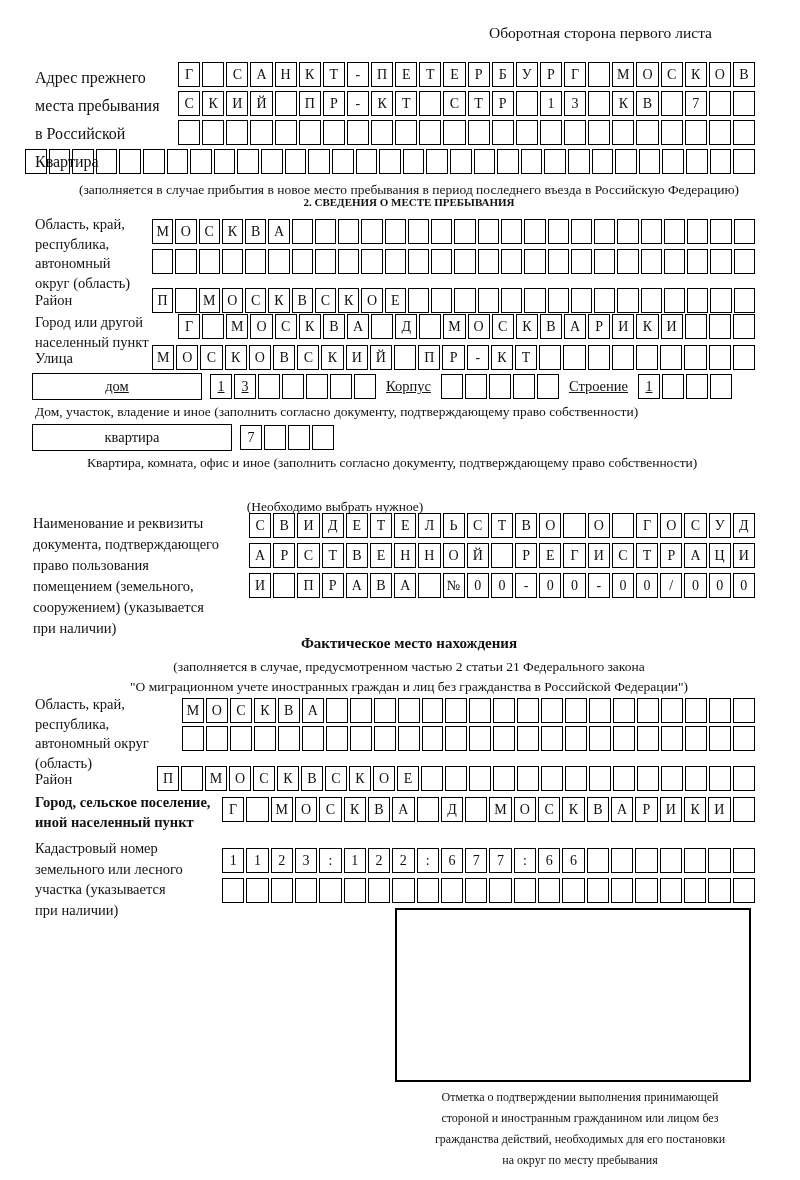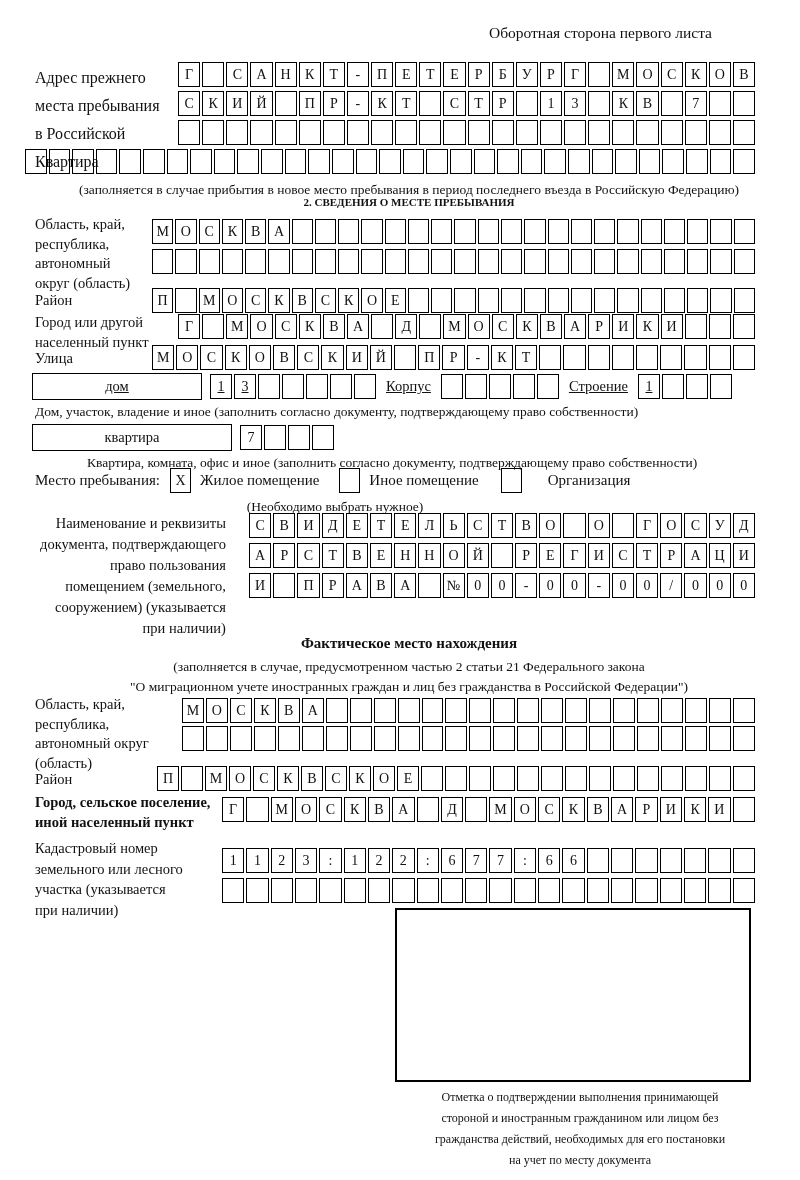--- a/index.html
+++ b/index.html
@@ -59,21 +59,21 @@
   #stay-line { left:35px; top:468px; }
   #stay-line .slbl { font-size:15px; }
   #chk-1 { margin-left:10px; }
   #lbl-opt1 { margin-left:9px; }
   #chk-2 { margin-left:20px; }
   #lbl-opt2 { margin-left:9px; }
   #chk-3 { margin-left:22px; }
   #lbl-opt3 { margin-left:26px; }
   #stay-note { left:135px; top:499px; width:400px; text-align:center; position:absolute; font-size:13.5px; }
 
-  #doc-lbl { left:40px; top:513px; line-height:21px;text-align:right; }
+  #doc-lbl { left:33px; top:513px; line-height:21px; }
   #doc-r0 { left:249px; top:513px; width:506px; }
   #doc-r1 { left:249px; top:543px; width:506px; }
   #doc-r2 { left:249px; top:573px; width:506px; }
 
   
   #fact-title { top:635px; font-size:15px; }
   #fact-note1 { top:659px; }
   #fact-note2 { top:679px; }
   #s2-region-lbl   { left:35px; top:695px; }
   #s2-region-r0    { left:182px; top:698px; width:573px; }
@@ -405,29 +405,20 @@
     <div class="wbox" id="kv-box">квартира</div>
     <div class="cells-inline">
         <span class="cell">7</span>
         <span class="cell"></span>
         <span class="cell"></span>
         <span class="cell"></span>
       </div>
   </div>
   <div class="lnote" id="apt-note">Квартира, комната, офис и иное (заполнить согласно документу, подтверждающему право собственности)</div>
 
-  <div class="flexline" id="stay-line">
-    <span class="slbl">Место пребывания:</span>
-    <span class="chk" id="chk-1">X</span>
-    <span class="slbl" id="lbl-opt1">Жилое помещение</span>
-    <span class="chk" id="chk-2"></span>
-    <span class="slbl" id="lbl-opt2">Иное помещение</span>
-    <span class="chk" id="chk-3"></span>
-    <span class="slbl" id="lbl-opt3">Организация</span>
-  </div>
   <div id="stay-note">(Необходимо выбрать нужное)</div>
 
   <div class="lbl" id="doc-lbl">
     <div>Наименование и реквизиты</div>
     <div>документа, подтверждающего</div>
     <div>право пользования</div>
     <div>помещением (земельного,</div>
     <div>сооружением) (указывается</div>
     <div>при наличии)</div>
   </div>
@@ -675,16 +666,16 @@
       <span class="cell"></span>
       <span class="cell"></span>
       <span class="cell"></span>
     </div>
 
   <div id="stamp-box"></div>
   <div id="stamp-caption">
     <div>Отметка о подтверждении выполнения принимающей</div>
     <div>стороной и иностранным гражданином или лицом без</div>
     <div>гражданства действий, необходимых для его постановки</div>
-    <div>на учет по месту документа</div>
+    <div>на округ по месту пребывания</div>
   </div>
 
 </div>
 
 </body></html>

